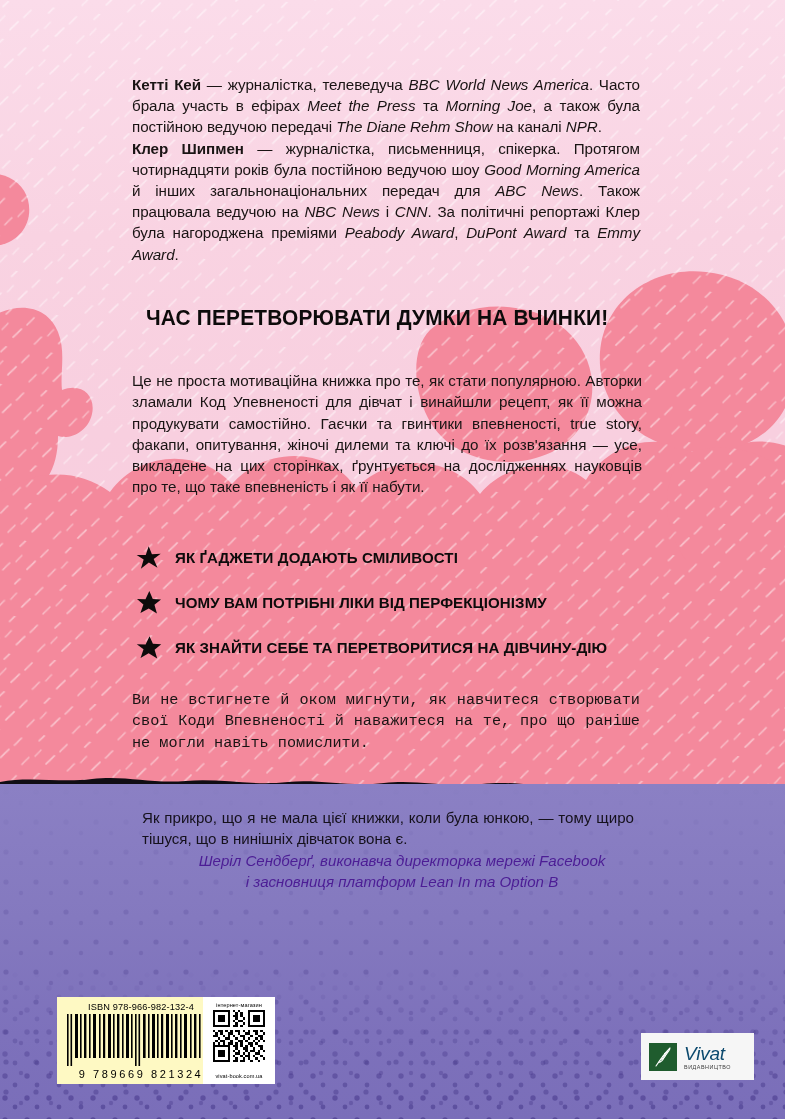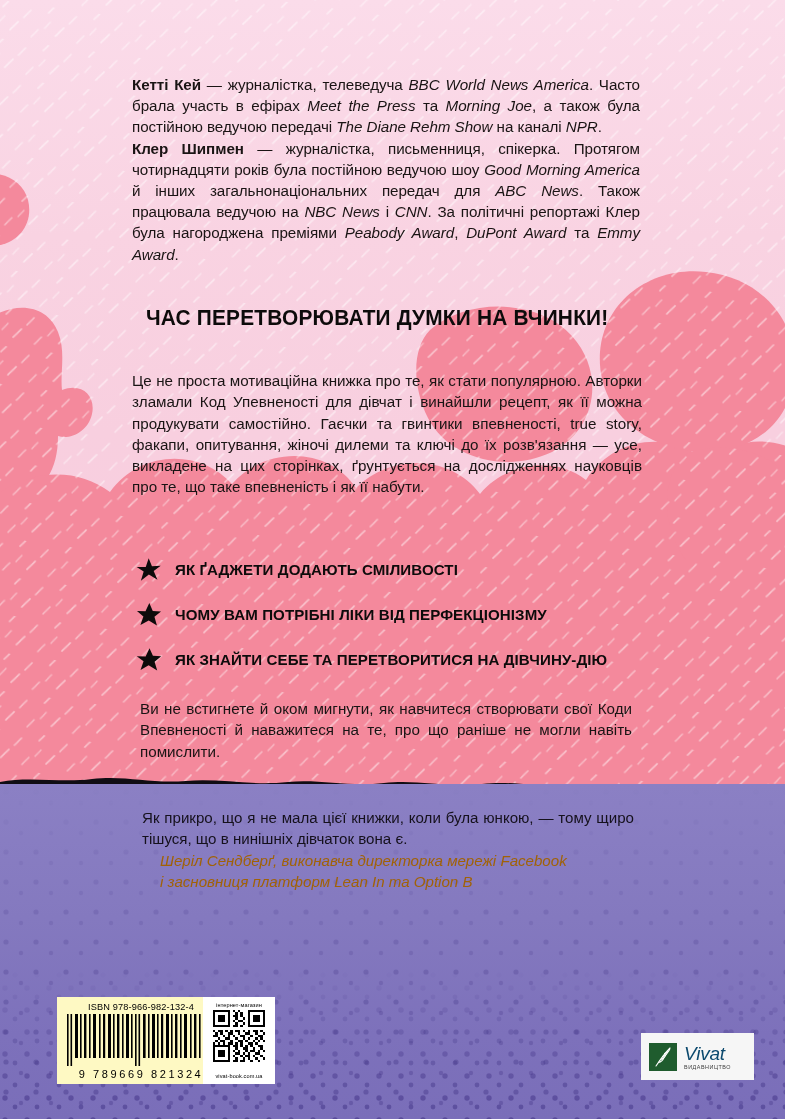--- a/index.html
+++ b/index.html
@@ -100,21 +100,21 @@
     font-size: 15.2px;
     line-height: 21.3px;
     color: #1a1414;
     text-align: justify;
   }
   .intro p { margin: 0; }
 
   .bullets {
     position: absolute;
     left: 136px;
-    top: 550px;
+    top: 538px;
     width: 560px;
   }
   .bullet {
     display: flex;
     align-items: center;
     height: 39px;
     margin-bottom: 6px;
   }
   .bullet .star {
     width: 26px;
@@ -135,21 +135,21 @@
   .outro {
     position: absolute;
     left: 132px;
     top: 690px;
     width: 508px;
     font-size: 15.2px;
     line-height: 21.3px;
     color: #1a1414;
     text-align: justify;
   }
-  .outro p { margin: 8px; }
+  .outro p { margin: 0; font-family: Liberation Mono, monospace; }
 
   .quote {
     position: absolute;
     left: 132px;
     top: 797px;
     width: 512px;
     font-size: 15.1px;
     line-height: 21.3px;
     color: #15111c;
     text-align: justify;
@@ -157,22 +157,22 @@
   .quote p { margin: 10px; }
 
   .attrib {
     position: absolute;
     left: 160px;
     top: 850px;
     width: 484px;
     font-size: 15.1px;
     line-height: 21.3px;
     font-style: italic;
-    color: #a16207;
-    text-align: left;
+    color: #4c1d95;
+    text-align: center;
   }
   .attrib p { margin: 0; }
 
   
   .barcode-box {
     position: absolute;
     left: 57px;
     top: 997px;
     width: 168px;
     height: 87px;

